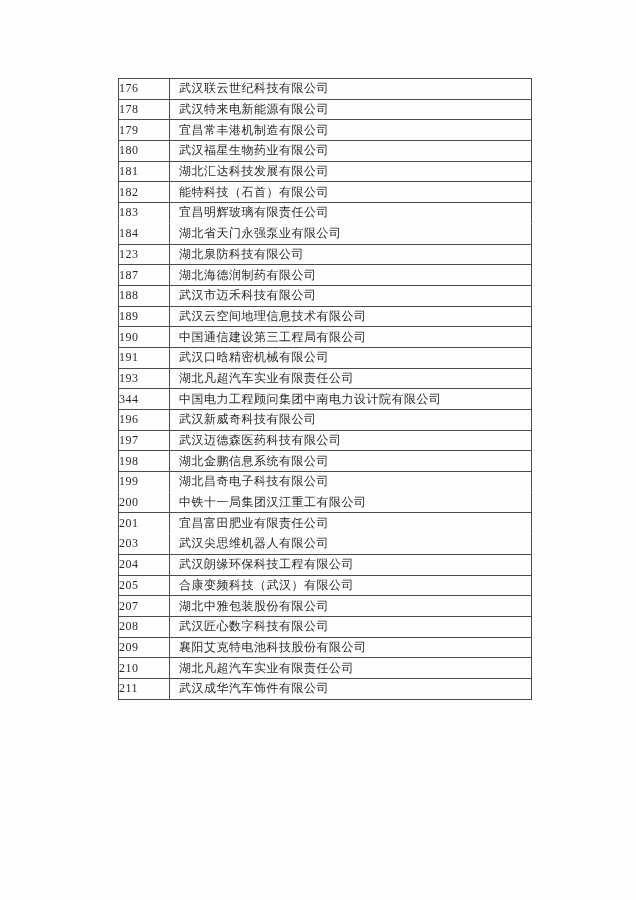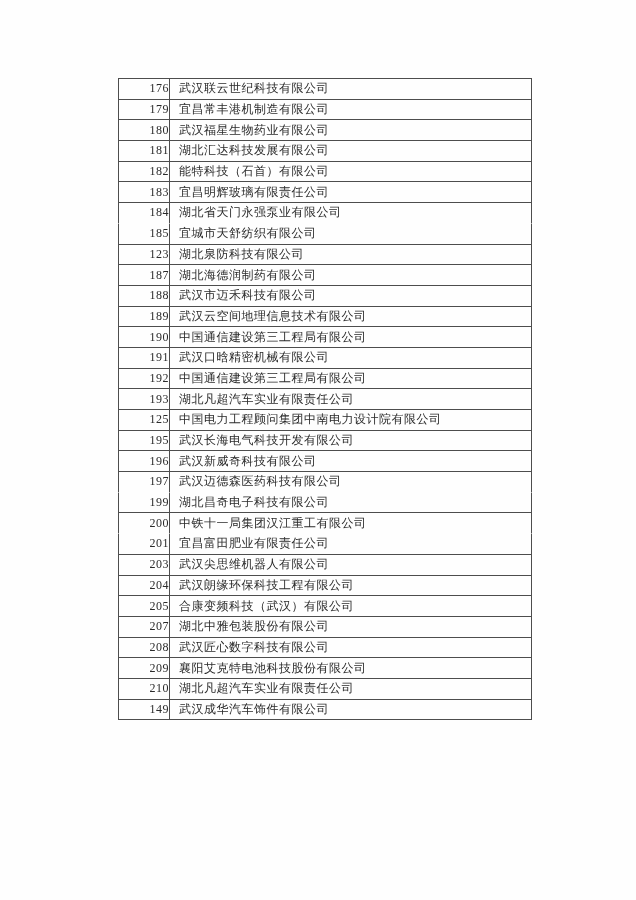--- a/index.html
+++ b/index.html
@@ -47,39 +47,43 @@
   .company-table tr:nth-child(21) td,
   .company-table tr:nth-child(23) td {
     border-top: 1px solid transparent;
   }
   
   .company-table tr:nth-child(32) td {
     border-top: 1.5px solid #3f3f3f;
   }
   td.num-cell {
     width: 50px;
-    text-align: right;
+    text-align: left;
     margin-left: 24px;
   }
   td.name-cell {
     width: 352px;
     text-align: left;
     padding-left: 9px;
     margin-top: 16px;
   }
 </style>
 </head>
 <body>
 
 <div class="doc-page">
   <table class="company-table">
     <tbody id="table-body">
         <tr>
           <td class="num-cell">176</td>
           <td class="name-cell">武汉联云世纪科技有限公司</td>
+        </tr>
+        <tr>
+          <td class="num-cell">178</td>
+          <td class="name-cell">武汉特来电新能源有限公司</td>
         </tr>
         <tr>
           <td class="num-cell">179</td>
           <td class="name-cell">宜昌常丰港机制造有限公司</td>
         </tr>
         <tr>
           <td class="num-cell">180</td>
           <td class="name-cell">武汉福星生物药业有限公司</td>
         </tr>
         <tr>
@@ -92,24 +96,20 @@
         </tr>
         <tr>
           <td class="num-cell">183</td>
           <td class="name-cell">宜昌明辉玻璃有限责任公司</td>
         </tr>
         <tr>
           <td class="num-cell">184</td>
           <td class="name-cell">湖北省天门永强泵业有限公司</td>
         </tr>
         <tr>
-          <td class="num-cell">185</td>
-          <td class="name-cell">宜城市天舒纺织有限公司</td>
-        </tr>
-        <tr>
           <td class="num-cell">123</td>
           <td class="name-cell">湖北泉防科技有限公司</td>
         </tr>
         <tr>
           <td class="num-cell">187</td>
           <td class="name-cell">湖北海德润制药有限公司</td>
         </tr>
         <tr>
           <td class="num-cell">188</td>
           <td class="name-cell">武汉市迈禾科技有限公司</td>
@@ -120,42 +120,38 @@
         </tr>
         <tr>
           <td class="num-cell">190</td>
           <td class="name-cell">中国通信建设第三工程局有限公司</td>
         </tr>
         <tr>
           <td class="num-cell">191</td>
           <td class="name-cell">武汉口晗精密机械有限公司</td>
         </tr>
         <tr>
-          <td class="num-cell">192</td>
-          <td class="name-cell">中国通信建设第三工程局有限公司</td>
-        </tr>
-        <tr>
           <td class="num-cell">193</td>
           <td class="name-cell">湖北凡超汽车实业有限责任公司</td>
         </tr>
         <tr>
-          <td class="num-cell">125</td>
+          <td class="num-cell">344</td>
           <td class="name-cell">中国电力工程顾问集团中南电力设计院有限公司</td>
-        </tr>
-        <tr>
-          <td class="num-cell">195</td>
-          <td class="name-cell">武汉长海电气科技开发有限公司</td>
         </tr>
         <tr>
           <td class="num-cell">196</td>
           <td class="name-cell">武汉新威奇科技有限公司</td>
         </tr>
         <tr>
           <td class="num-cell">197</td>
           <td class="name-cell">武汉迈德森医药科技有限公司</td>
+        </tr>
+        <tr>
+          <td class="num-cell">198</td>
+          <td class="name-cell">湖北金鹏信息系统有限公司</td>
         </tr>
         <tr>
           <td class="num-cell">199</td>
           <td class="name-cell">湖北昌奇电子科技有限公司</td>
         </tr>
         <tr>
           <td class="num-cell">200</td>
           <td class="name-cell">中铁十一局集团汉江重工有限公司</td>
         </tr>
         <tr>
@@ -184,18 +180,18 @@
         </tr>
         <tr>
           <td class="num-cell">209</td>
           <td class="name-cell">襄阳艾克特电池科技股份有限公司</td>
         </tr>
         <tr>
           <td class="num-cell">210</td>
           <td class="name-cell">湖北凡超汽车实业有限责任公司</td>
         </tr>
         <tr>
-          <td class="num-cell">149</td>
+          <td class="num-cell">211</td>
           <td class="name-cell">武汉成华汽车饰件有限公司</td>
         </tr>
       </tbody>
   </table>
 </div>
 
 </body></html>

